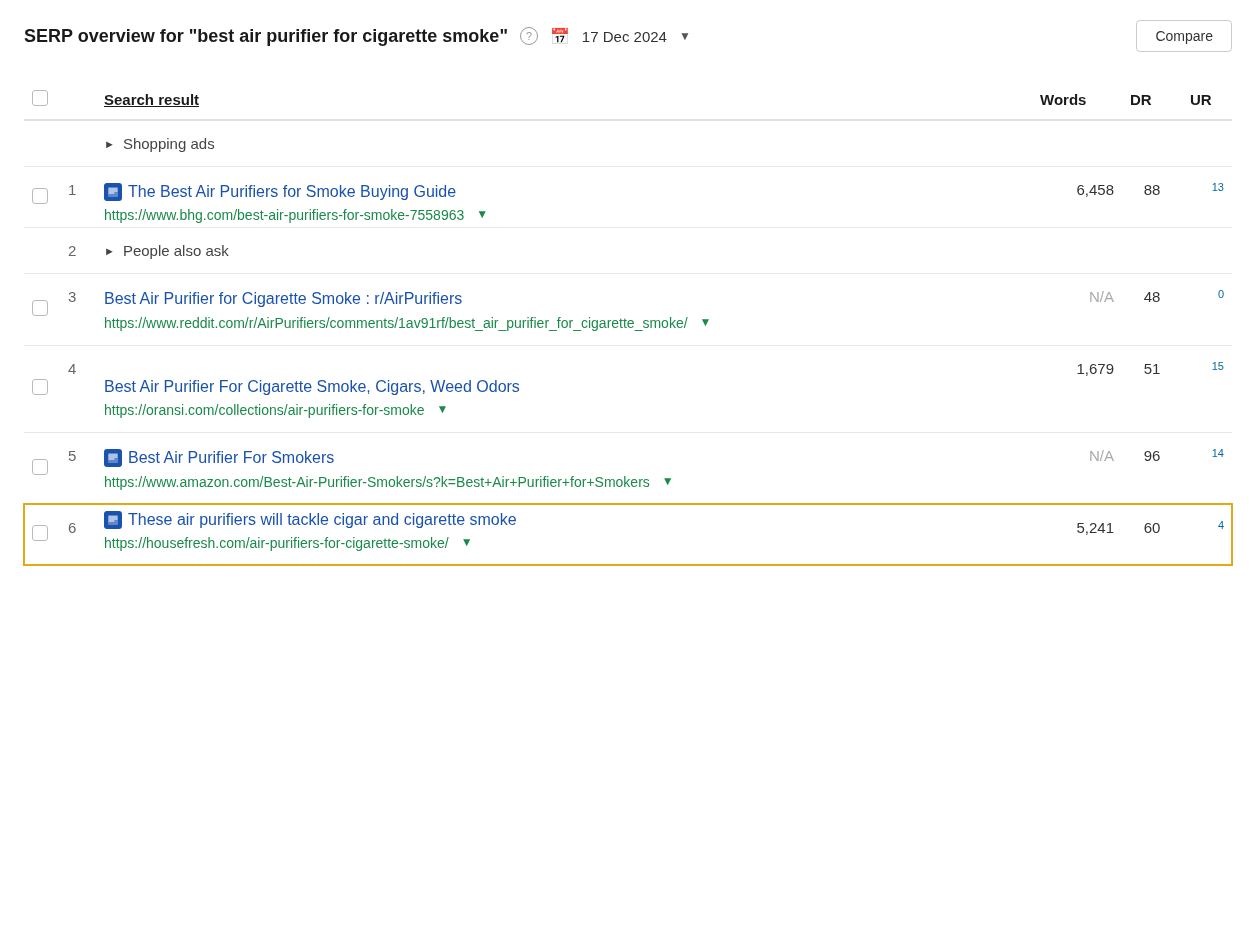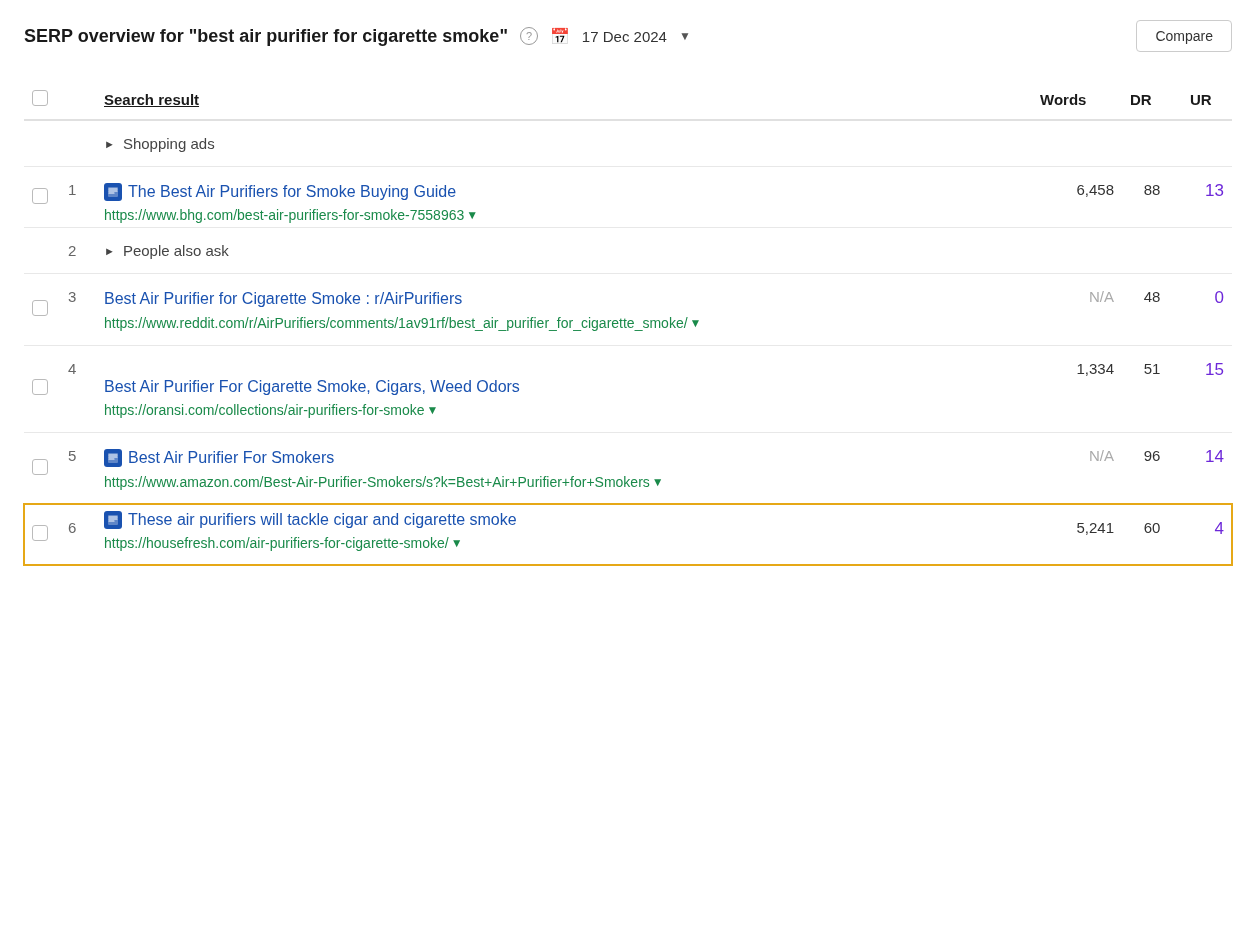--- a/index.html
+++ b/index.html
@@ -137,22 +137,22 @@
     }
     .td-dr {
       text-align: center;
       color: #333;
       font-size: 15px;
       vertical-align: top;
       padding-top: 16px;
     }
     .td-ur {
       text-align: right;
-      color: #6d28d9;
-      font-size: 17px;
+      color: #0369a1;
+      font-size: 11px;
       vertical-align: top;
       padding-top: 16px;
     }
     .na-value {
       color: #aaa;
     }
 
     
     .checkbox {
       width: 16px;
@@ -170,22 +170,21 @@
       color: #1a52b0;
       text-decoration: none;
       display: flex;
       align-items: center;
       gap: 6px;
       margin-bottom: 4px;
       line-height: 1.4;
     }
     .result-url-row {
       display: flex;
-      align-items: center;
-      gap: 2px;
+      gap: 12px;
       flex-wrap: wrap;
     }
     .result-url {
       color: #1a8a4a;
       font-size: 14px;
       text-decoration: none;
       word-break: break-all;
     }
     .url-dropdown {
       color: #1a8a4a;
@@ -341,21 +340,21 @@
         <td style="padding-top:30px;padding-bottom:14px;">
           <a href="#" class="result-title">
 
             <span>Best Air Purifier For Cigarette Smoke, Cigars, Weed Odors</span>
           </a>
           <div class="result-url-row">
             <a href="#" class="result-url">https://oransi.com/collections/air-purifiers-for-smoke</a>
             <span class="url-dropdown">▼</span>
           </div>
         </td>
-        <td class="td-words"><span>1,334</span></td>
+        <td class="td-words"><span>1,679</span></td>
         <td class="td-dr">51</td>
         <td class="td-ur">15</td>
       </tr>
         <tr>
         <td class="td-checkbox" style="vertical-align:middle;">
           <span class="checkbox"></span>
         </td>
         <td class="td-rank">5</td>
         <td style="padding-top:14px;padding-bottom:14px;">
           <a href="#" class="result-title">

